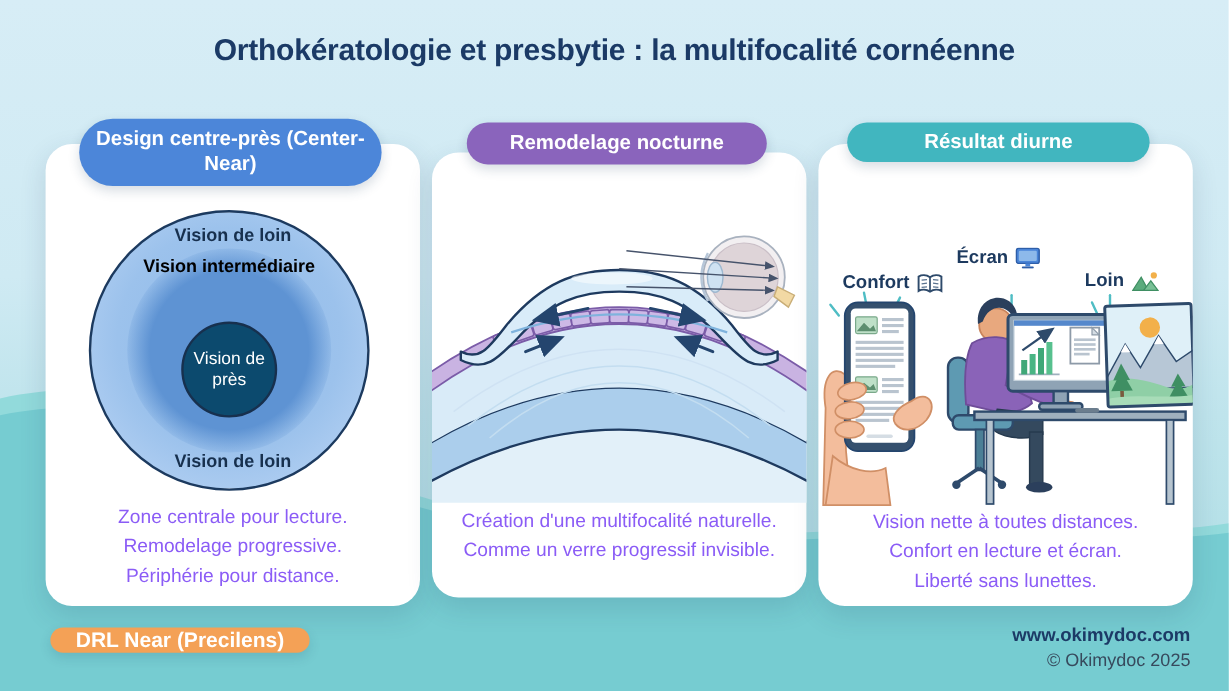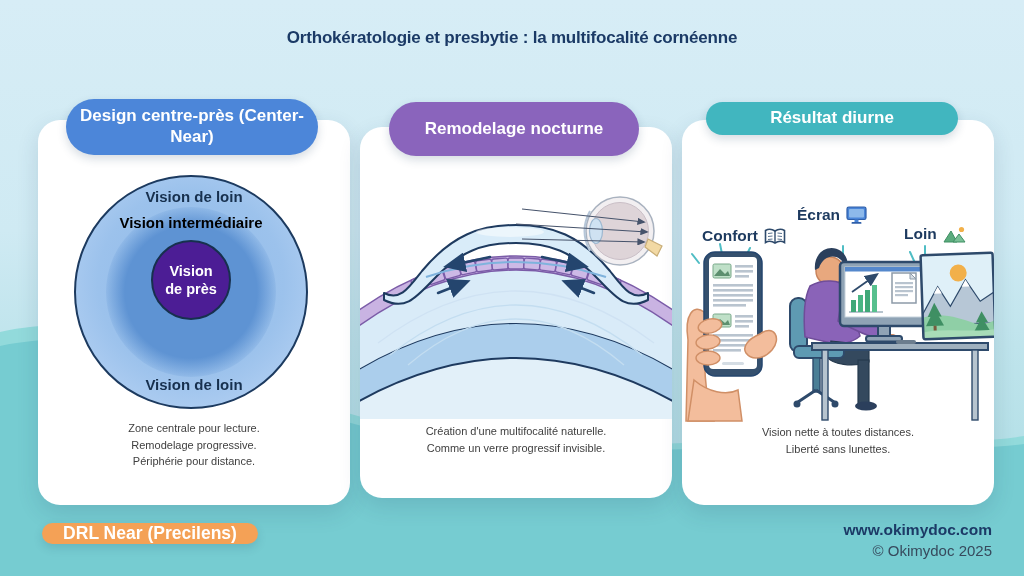--- a/index.html
+++ b/index.html
@@ -2,43 +2,43 @@
 <html><head>
 <meta charset="utf-8">
 <style>
   * { margin:0; padding:0; box-sizing:border-box; }
   html,body { width:1024px; height:576px; overflow:hidden; }
   body { font-family:"Liberation Sans", sans-serif; }
   .stage { position:relative; width:1024px; height:576px;
     background:linear-gradient(180deg,#d7edf6 0%,#cfeaf3 40%,#bfe4ec 60%,#a9dce2 100%); }
   .bg-wave { position:absolute; inset:0; width:1024px; height:576px; }
   .title { position:absolute; top:28px; left:0; width:1024px; text-align:center;
-    font-size:17px; font-weight:bold; color:#1b3a66; letter-spacing:-0.2px; }
+    font-size:25px; font-weight:bold; color:#1b3a66; letter-spacing:-0.2px; }
   .card { position:absolute; background:#ffffff; border-radius:22px;
     box-shadow:0 8px 22px rgba(25,60,95,0.14); }
   .card1 { left:38px;  top:120px; width:312px; height:385px; }
   .card2 { left:360px; top:127px; width:312px; height:371px; }
   .card3 { left:682px; top:120px; width:312px; height:385px; }
   .pill { position:absolute; display:flex; align-items:center; justify-content:center;
     text-align:center; color:#ffffff; font-weight:bold; font-size:17px; line-height:1.22;
     border-radius:28px; padding:0 14px; box-shadow:0 4px 10px rgba(25,60,95,0.18); z-index:5; }
   .pill1 { left:66px;  top:99px;  width:252px; height:56px; background:#4c86d9; }
-  .pill2 { left:389px; top:102px; width:250px; height:54px; background:#8a64bc; }
+  .pill2 { left:389px; top:102px; width:250px; height:35px; background:#8a64bc; }
   .pill3 { left:706px; top:102px; width:252px; height:33px; background:#41b6bf; }
   .caption { position:absolute; left:0; width:100%; text-align:center;
-    font-size:11px; line-height:1.52; color:#404040; z-index:4; }
+    font-size:16px; line-height:1.52; color:#8b5cf6; z-index:4; }
   
   .ring-outer { position:absolute; left:36px; top:55px; width:234px; height:234px;
     border-radius:50%; background:radial-gradient(circle at 50% 46%, #8fb9e8 0%, #9cc2ec 55%, #aecdf1 78%, #a2c6ee 100%);
     border:2px solid #1c3a5f; }
   .ring-mid { position:absolute; left:68px; top:87px; width:170px; height:170px; border-radius:50%;
     background:radial-gradient(circle, #5e93d3 0%, #5e93d3 55%, rgba(94,147,211,0) 74%); }
-  .ring-inner { position:absolute; left:113px; top:120px; width:80px; height:80px; border-radius:50%;
-    background:#4c1d95; border:2px solid #17304e; display:flex; align-items:center; justify-content:center;
-    text-align:center; color:#ffffff; font-weight:bold; font-size:14.5px; line-height:1.25; padding:6px; }
+  .ring-inner { position:absolute; left:113px; top:148px; width:80px; height:80px; border-radius:50%;
+    background:#0c4a6e; border:2px solid #17304e; display:flex; align-items:center; justify-content:center;
+    text-align:center; color:#ffffff; font-weight:normal; font-size:14.5px; line-height:1.25; padding:6px; }
   .ring-label { position:absolute; width:100%; text-align:center; font-weight:bold; }
   .lbl-far-top    { top:68px;  color:#17304e; font-size:15px; }
   .lbl-mid        { top:94px;  left:78px; width:150px; color:#000000; font-size:15px; line-height:1.22; }
   .lbl-far-bottom { top:256px; color:#17304e; font-size:15px; }
   
   .zone-label { position:absolute; display:flex; align-items:center; gap:6px;
     font-weight:bold; font-size:15.5px; color:#1d3a5f; z-index:4; }
   .zl-read   { left:20px;  top:107px; }
   .zl-screen { left:115px; top:86px;  }
   .zl-far    { left:222px; top:105px; }
@@ -300,20 +300,21 @@
           <path d="M299,72 L305,83 L293,83 Z" fill="#3f8f63"></path>
           <path d="M299,78 L307,92 L291,92 Z" fill="#3f8f63"></path>
           <path d="M236,92 C260,86 290,94 314,90 L314,98 L236,98 Z" fill="#a8dcb8"></path>
         </g>
         <rect x="240" y="14" width="72" height="84" rx="2" fill="none" stroke="#2e4a6b" stroke-width="2.5"></rect>
       </g>
     </svg>
 
     <div class="caption" style="top:304px;">
       <div>Vision nette à toutes distances.</div>
+      <div>Confort en lecture et écran.</div>
       <div>Liberté sans lunettes.</div>
     </div>
   </div>
 
   <div class="badge">DRL Near (Precilens)</div>
   <div class="site">
     <div class="site-url">www.okimydoc.com</div>
     <div class="site-copy">© Okimydoc 2025</div>
   </div>
 

